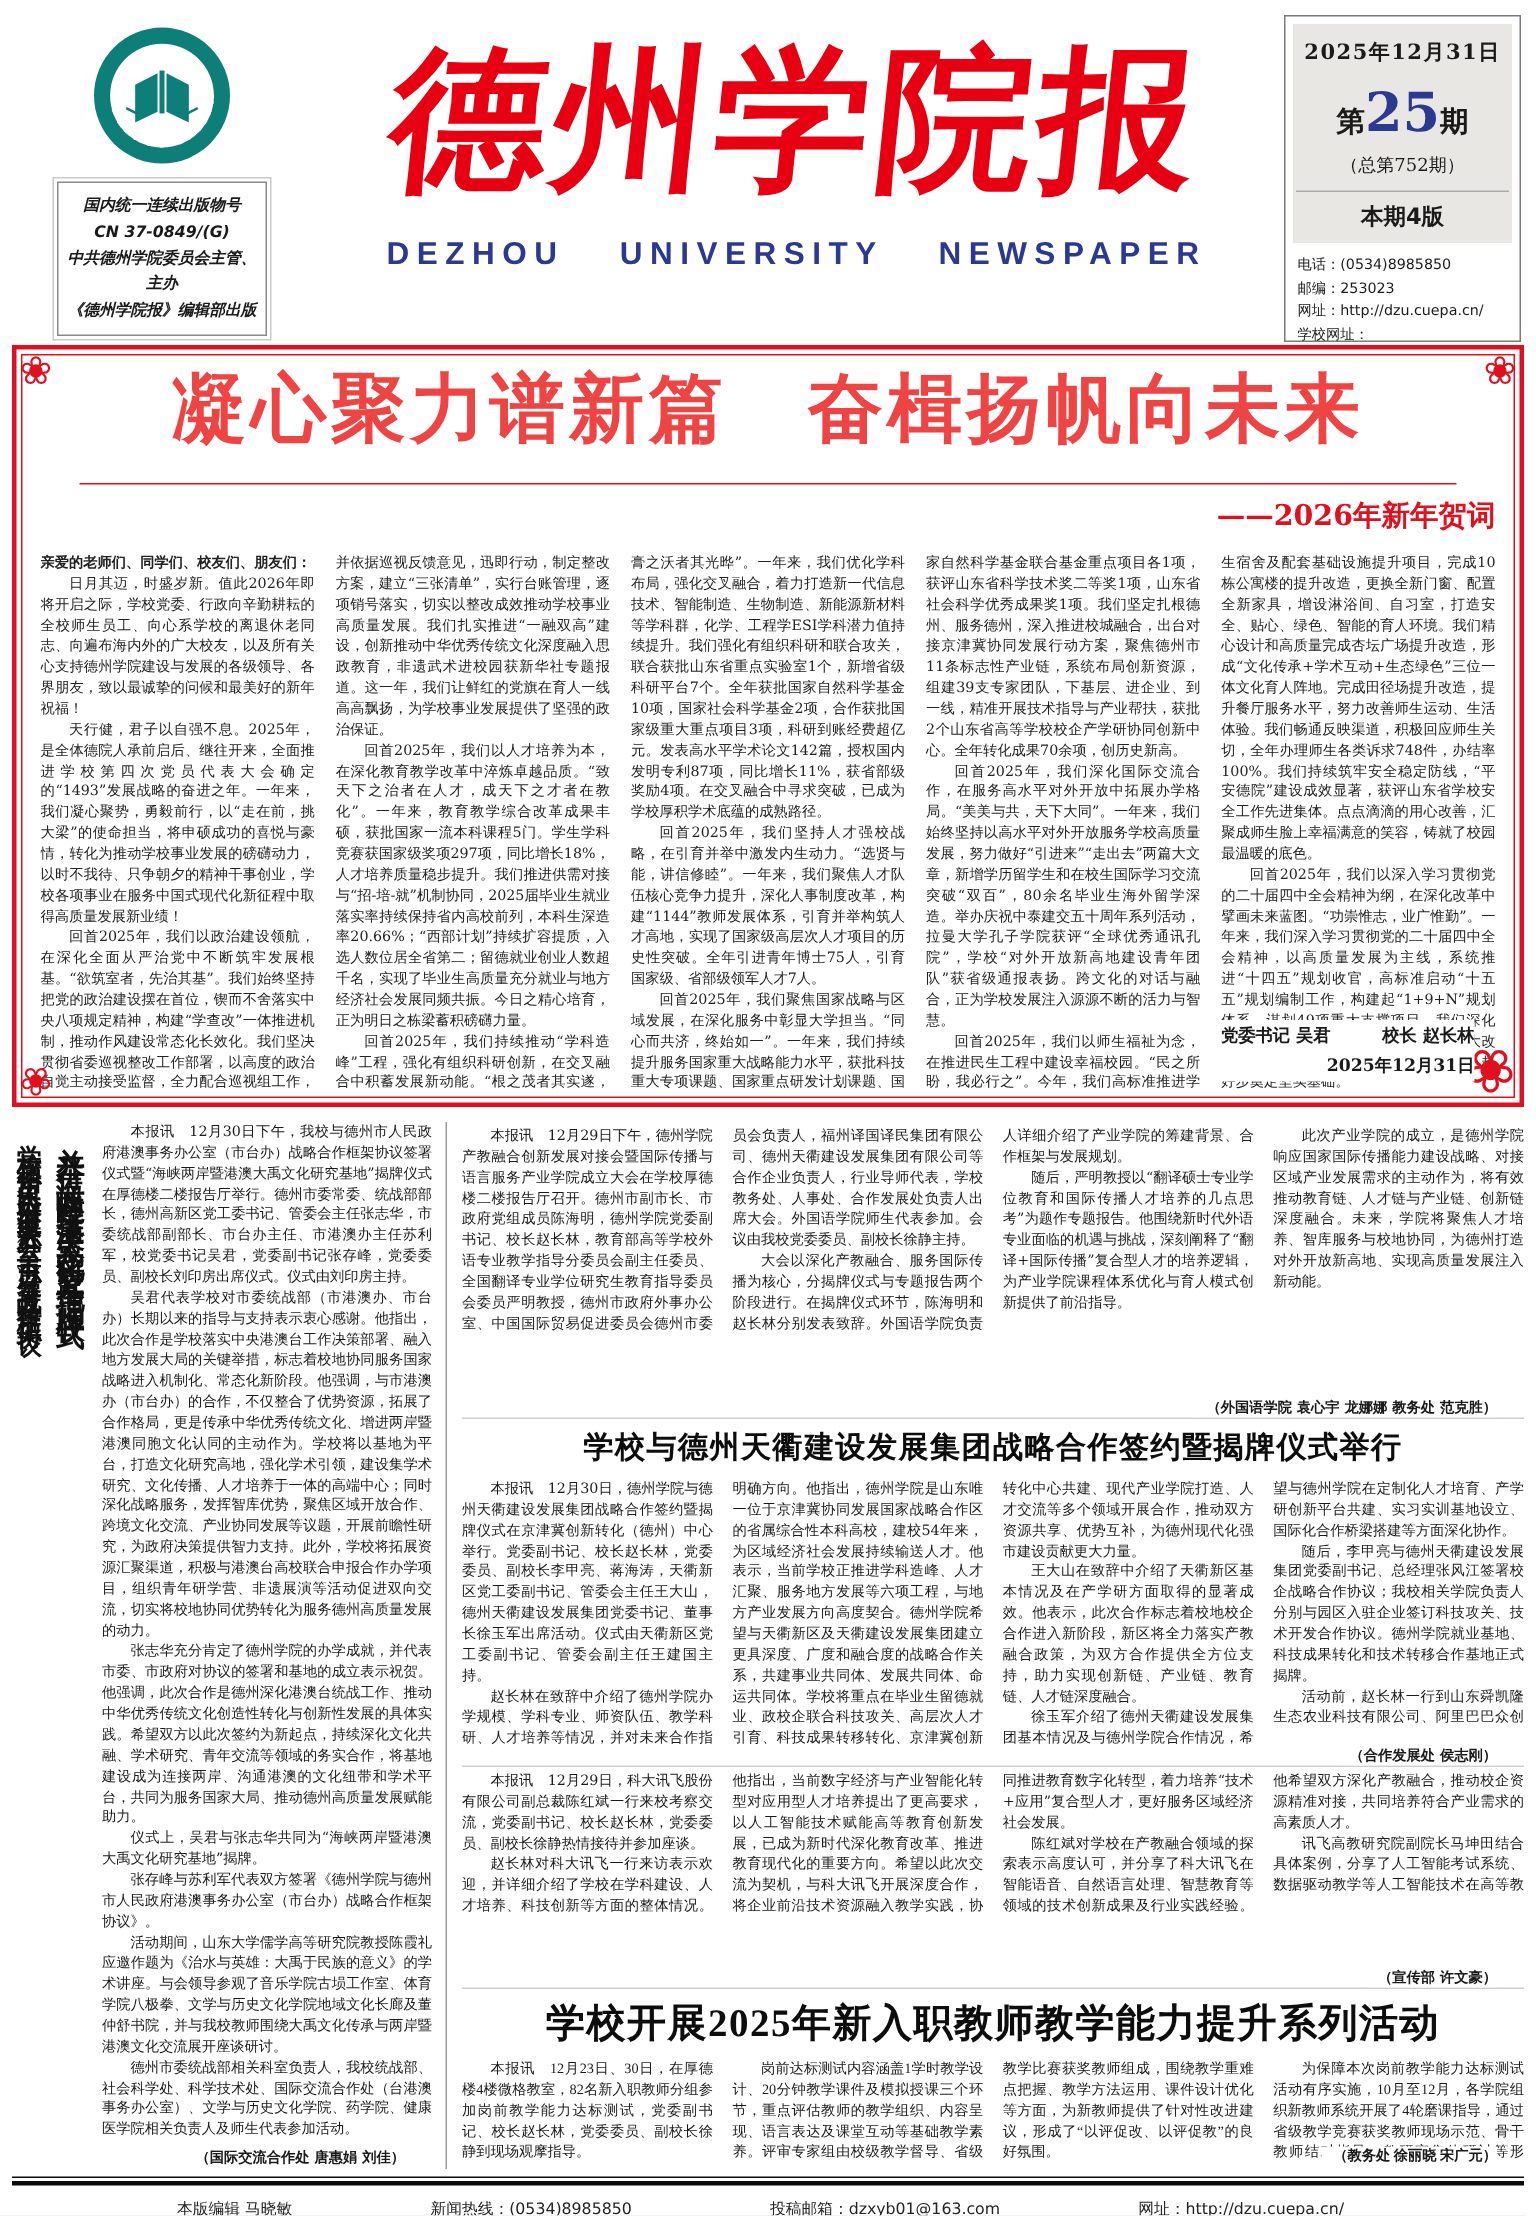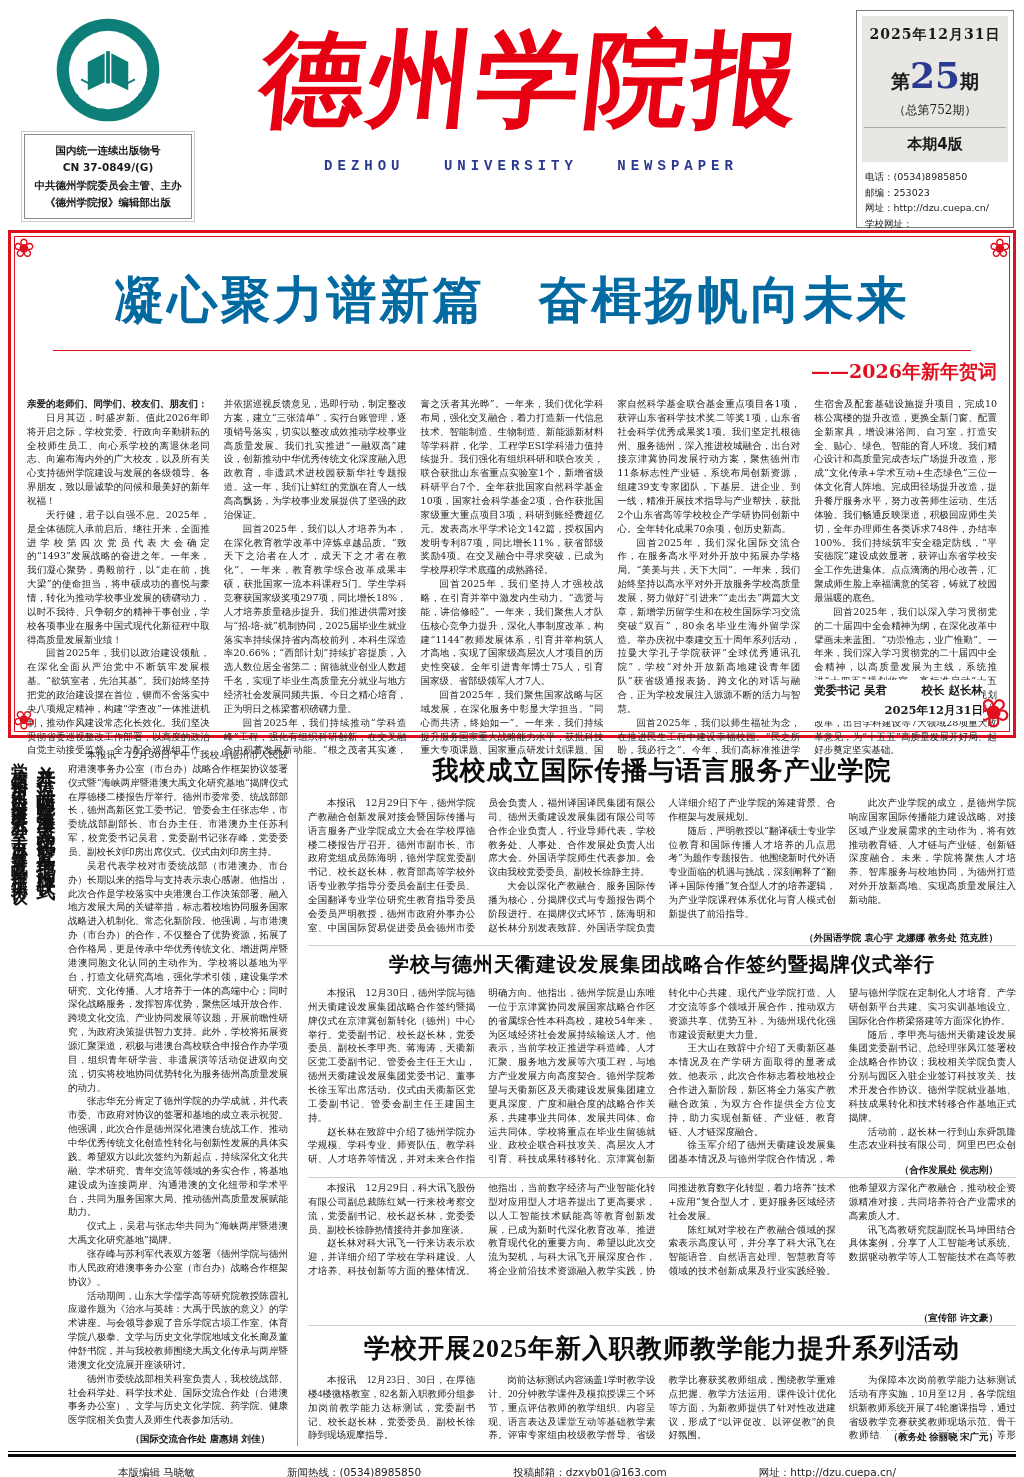--- a/index.html
+++ b/index.html
@@ -7,32 +7,33 @@
   .page {
     width:1024px; height:1477px; margin:0 auto; background:#fff;
     position:relative; overflow:hidden;
     font-family:"DejaVu Serif","Liberation Serif",serif; color:#1a1a1a;
   }
   
   .masthead { display:flex; height:228px; padding:10px 10px 4px 10px; }
   .mast-left { width:196px; display:flex; flex-direction:column; align-items:center; }
   .logo { width:108px; height:108px; margin-top:6px; }
   .pub-box {
-    margin-top:10px; width:168px; border:1px solid #8a8a8a; outline:1px solid #c9c9c9; outline-offset:2px;
+    margin-top:10px; width:140px; border:1px solid #8a8a8a; outline:1px solid #c9c9c9; outline-offset:2px;
     padding:7px 4px; text-align:center; font-size:10.5px; font-weight:bold; line-height:1.65;
     font-family:"DejaVu Sans","Liberation Sans",sans-serif;
+    font-style:italic;
   }
   .mast-center { flex:1; text-align:center; padding-top:4px; }
   .mast-title {
     font-size:104px; font-weight:bold; color:#e60012; letter-spacing:4px; line-height:1.25;
     transform:skewX(-6deg); white-space:nowrap;
   }
   .mast-en {
-    margin-top:14px; color:#2b3990; font-weight:bold; font-size:14px;
-    letter-spacing:5px; word-spacing:26px; font-family:Liberation Mono, monospace;
+    margin-top:14px; color:#2b3990; font-weight:bold; font-size:21px;
+    letter-spacing:5px; word-spacing:26px; font-family:Liberation Sans, sans-serif;
   }
   .mast-right { width:158px; }
   .issue-box { border:1px solid #7a7a7a; padding:5px; height:218px; background:#fff; }
   .issue-inner { background:#e9e7e3; text-align:center; padding:10px 2px 8px; }
   .issue-date { font-size:14px; font-weight:bold; letter-spacing:1px; }
   .issue-no { margin-top:10px; font-size:19px; font-weight:bold; }
   .issue-no .num { font-size:36px; color:#2b3990; font-weight:bold; }
   .issue-total { margin-top:6px; font-size:12px; }
   .issue-pages { margin-top:8px; padding-top:7px; border-top:1px solid #aaa; font-size:15px; font-weight:bold;
     font-family:"DejaVu Sans","Liberation Sans",sans-serif; }
@@ -45,22 +46,22 @@
   }
   .lead-frame::before {
     content:""; position:absolute; inset:3px; border:1px solid #e0101e; pointer-events:none;
   }
   .corner { position:absolute; color:#e0101e; font-size:26px; line-height:1; z-index:2; }
   .corner.tl { top:2px; left:2px; }
   .corner.tr { top:2px; right:2px; transform:scaleX(-1); }
   .corner.bl { bottom:2px; left:2px; transform:scaleY(-1); }
   .corner.br { bottom:2px; right:2px; font-size:40px; transform:scale(-1,-1); }
   .lead-headline {
-    text-align:center; color:#0369a1; font-weight:bold; font-size:50px; letter-spacing:3px;
-    margin-top:28px; white-space:nowrap;
+    text-align:center; color:#ef4444; font-weight:bold; font-size:50px; letter-spacing:3px;
+    margin-top:0; white-space:nowrap;
   }
   .lead-rule { border-top:1px solid #e0101e; margin:16px 26px 0; }
   .lead-subtitle { text-align:right; color:#e0101e; font-weight:bold; font-size:19px; margin-top:8px; }
   .lead-cols {
     margin-top:12px; height:372px; overflow:hidden;
     column-count:5; column-gap:14px; column-fill:auto;
     font-size:9.5px; line-height:1.46; text-align:justify; color:#222;
   }
   .lead-cols p { text-indent:2em; }
   .lead-cols p:first-child { font-weight:bold; text-indent:0; }
@@ -200,21 +201,20 @@
             <p>活动期间，山东大学儒学高等研究院教授陈霞礼应邀作题为《治水与英雄：大禹于民族的意义》的学术讲座。与会领导参观了音乐学院古埙工作室、体育学院八极拳、文学与历史文化学院地域文化长廊及董仲舒书院，并与我校教师围绕大禹文化传承与两岸暨港澳文化交流展开座谈研讨。</p>
             <p>德州市委统战部相关科室负责人，我校统战部、社会科学处、科学技术处、国际交流合作处（台港澳事务办公室）、文学与历史文化学院、药学院、健康医学院相关负责人及师生代表参加活动。</p>
           </div>
         <div class="byline">（国际交流合作处 唐惠娟 刘佳）</div>
       </div>
     </div>
 
     <div class="bottom-right">
 
       <div class="news-article a-intl">
-        <div class="news-headline hl-lg">我校成立国际传播与语言服务产业学院</div>
         <div class="cols4">
             <p>本报讯　12月29日下午，德州学院产教融合创新发展对接会暨国际传播与语言服务产业学院成立大会在学校厚德楼二楼报告厅召开。德州市副市长、市政府党组成员陈海明，德州学院党委副书记、校长赵长林，教育部高等学校外语专业教学指导分委员会副主任委员、全国翻译专业学位研究生教育指导委员会委员严明教授，德州市政府外事办公室、中国国际贸易促进委员会德州市委员会负责人，福州译国译民集团有限公司、德州天衢建设发展集团有限公司等合作企业负责人，行业导师代表，学校教务处、人事处、合作发展处负责人出席大会。外国语学院师生代表参加。会议由我校党委委员、副校长徐静主持。</p>
             <p>大会以深化产教融合、服务国际传播为核心，分揭牌仪式与专题报告两个阶段进行。在揭牌仪式环节，陈海明和赵长林分别发表致辞。外国语学院负责人详细介绍了产业学院的筹建背景、合作框架与发展规划。</p>
             <p>随后，严明教授以“翻译硕士专业学位教育和国际传播人才培养的几点思考”为题作专题报告。他围绕新时代外语专业面临的机遇与挑战，深刻阐释了“翻译+国际传播”复合型人才的培养逻辑，为产业学院课程体系优化与育人模式创新提供了前沿指导。</p>
             <p>此次产业学院的成立，是德州学院响应国家国际传播能力建设战略、对接区域产业发展需求的主动作为，将有效推动教育链、人才链与产业链、创新链深度融合。未来，学院将聚焦人才培养、智库服务与校地协同，为德州打造对外开放新高地、实现高质量发展注入新动能。</p>
           </div>
         <div class="byline">（外国语学院 袁心宇 龙娜娜 教务处 范克胜）</div>
       </div>
 
       <div class="news-article a-tianqu">

